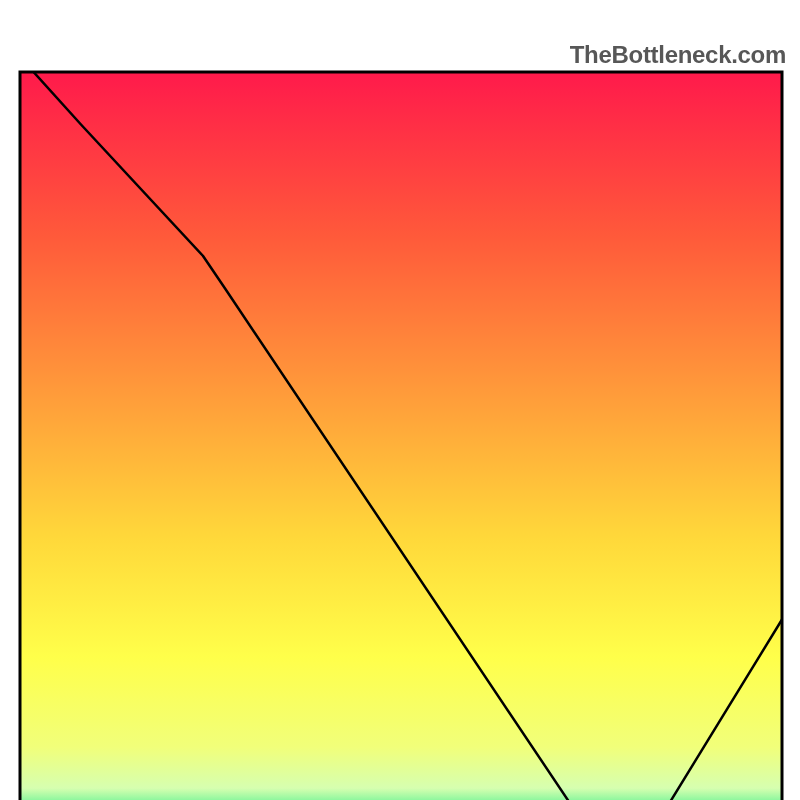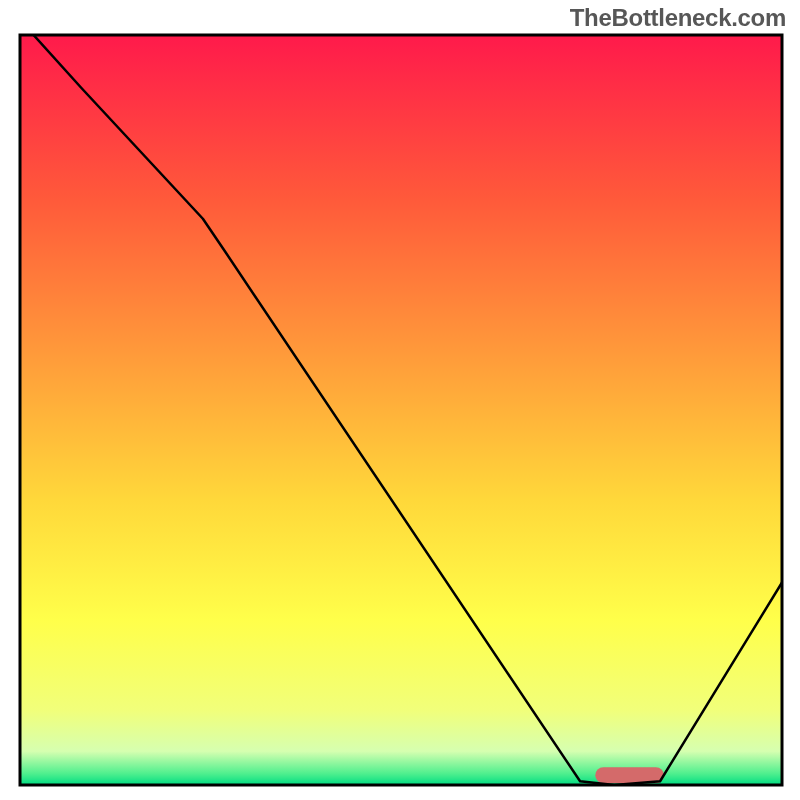--- a/index.html
+++ b/index.html
@@ -7,20 +7,21 @@
     padding: 0;
     width: 800px;
     height: 800px;
     background: #ffffff;
     font-family: Arial, Helvetica, sans-serif;
   }
   .container {
     position: relative;
     width: 800px;
     height: 620px;
+    margin-top: 37px;
   }
   .watermark {
     position: absolute;
     top: 4px;
     right: 14px;
     font-size: 24px;
     font-weight: bold;
     color: #575757;
     letter-spacing: -0.3px;
   }

